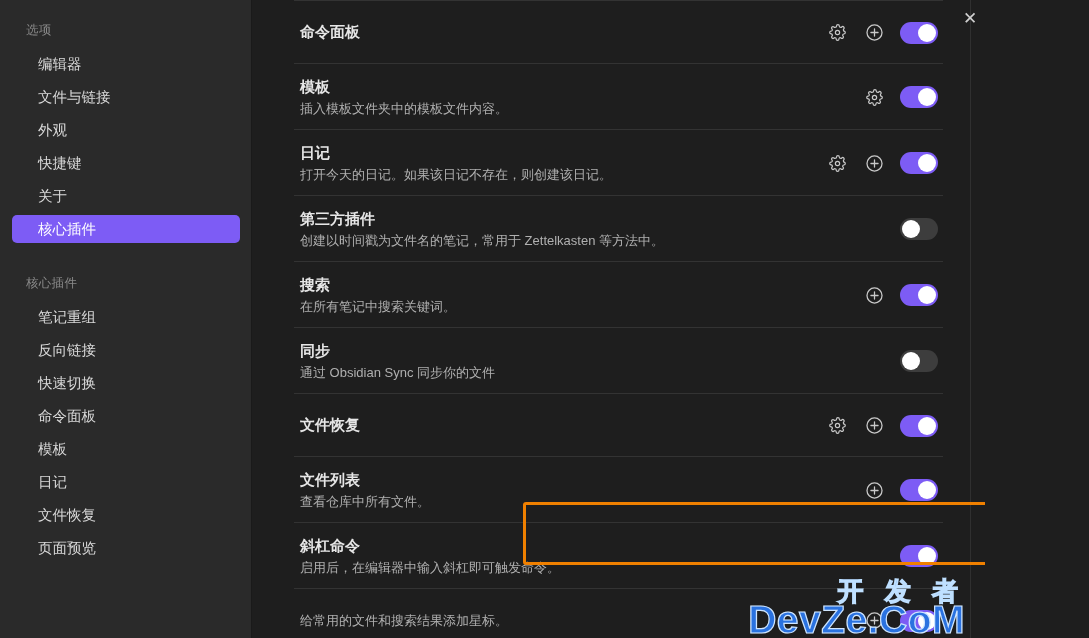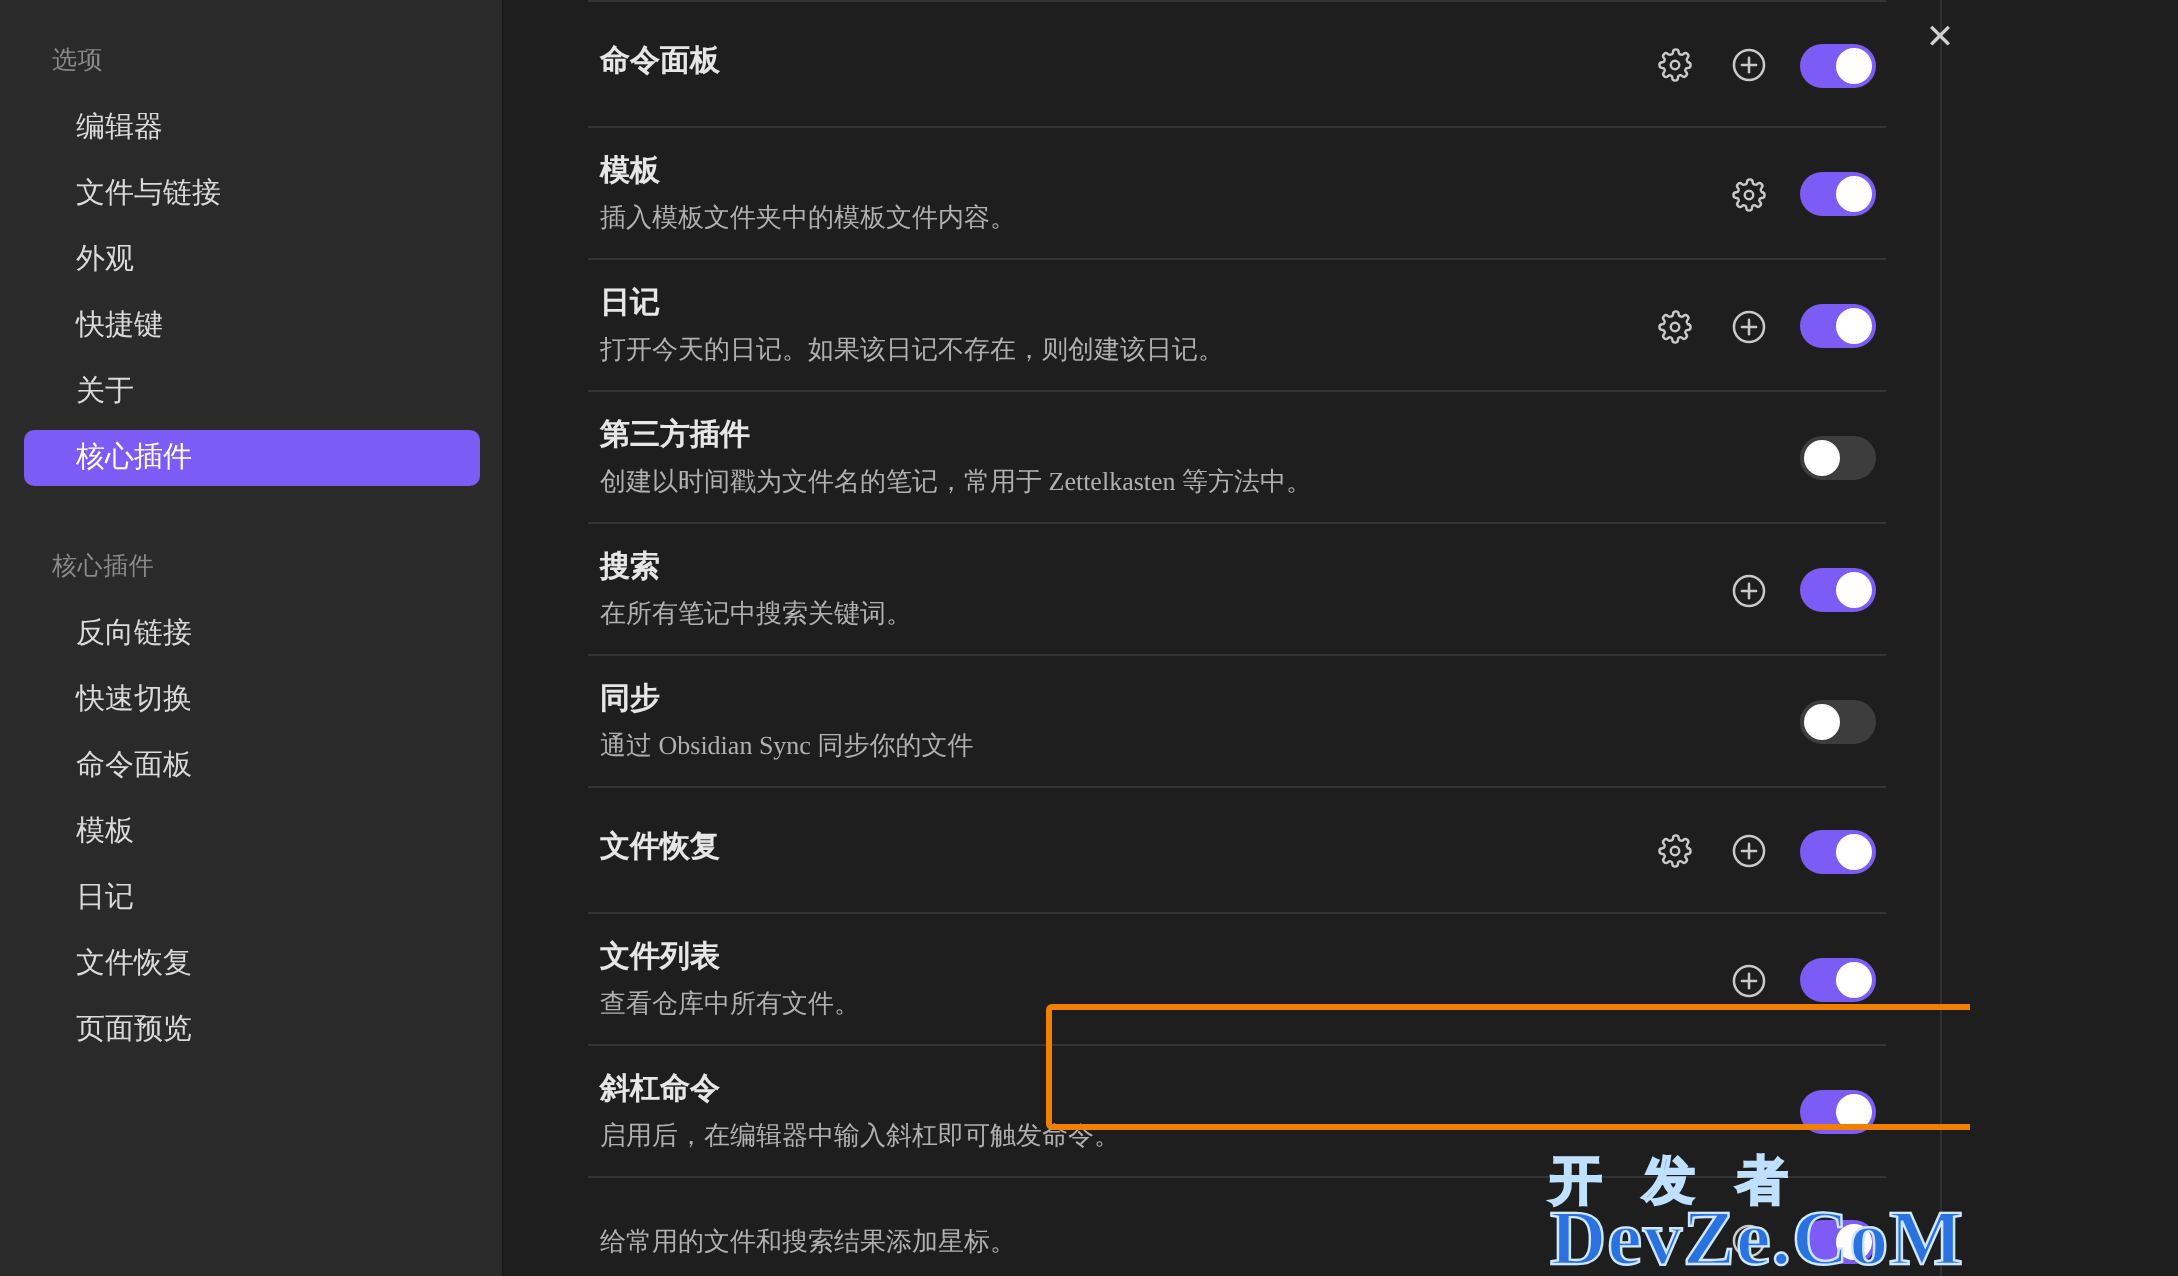--- a/index.html
+++ b/index.html
@@ -8,21 +8,20 @@
     overflow: hidden;
     background: #1e1e1e;
     font-family: "Liberation Sans", "DejaVu Sans", sans-serif;
     -webkit-font-smoothing: antialiased;
   }
   .modal {
     position: relative;
     width: 985px; height: 638px;
     display: flex;
     background: #1e1e1e;
-    font-family: Liberation Serif, serif;
   }
 
   
   .sidebar {
     width: 252px;
     height: 638px;
     background: #2a2a2a;
     flex: 0 0 252px;
     padding-top: 22px;
     position: relative;
@@ -166,24 +165,24 @@
     top: 0; bottom: 0;
     right: 14px;
     width: 1px;
     background: #303030;
     z-index: 2;
   }
 
   
   .watermark {
     position: absolute;
-    right: 3px;
+    right: 20px;
     bottom: 2px;
     z-index: 20;
-    text-align: left;
+    text-align: right;
     pointer-events: none;
     line-height: 1;
   }
   .wm-top {
     font-size: 26px;
     font-weight: bold;
     color: #1f6fe0;
     letter-spacing: 7px;
     -webkit-text-stroke: 1.1px #bfe0ff;
     line-height: 30px;
@@ -213,20 +212,21 @@
       <div class="nav-item">外观</div>
       <div class="nav-item">快捷键</div>
       <div class="nav-item">关于</div>
       <div class="nav-item selected">核心插件</div>
     </div>
 
     <div class="spacer-block"></div>
 
     <div class="nav-group">
       <div class="nav-heading">核心插件</div>
+      <div class="nav-item">笔记重组</div>
       <div class="nav-item">反向链接</div>
       <div class="nav-item">快速切换</div>
       <div class="nav-item">命令面板</div>
       <div class="nav-item">模板</div>
       <div class="nav-item">日记</div>
       <div class="nav-item">文件恢复</div>
       <div class="nav-item">页面预览</div>
     </div>
   </aside>
 

